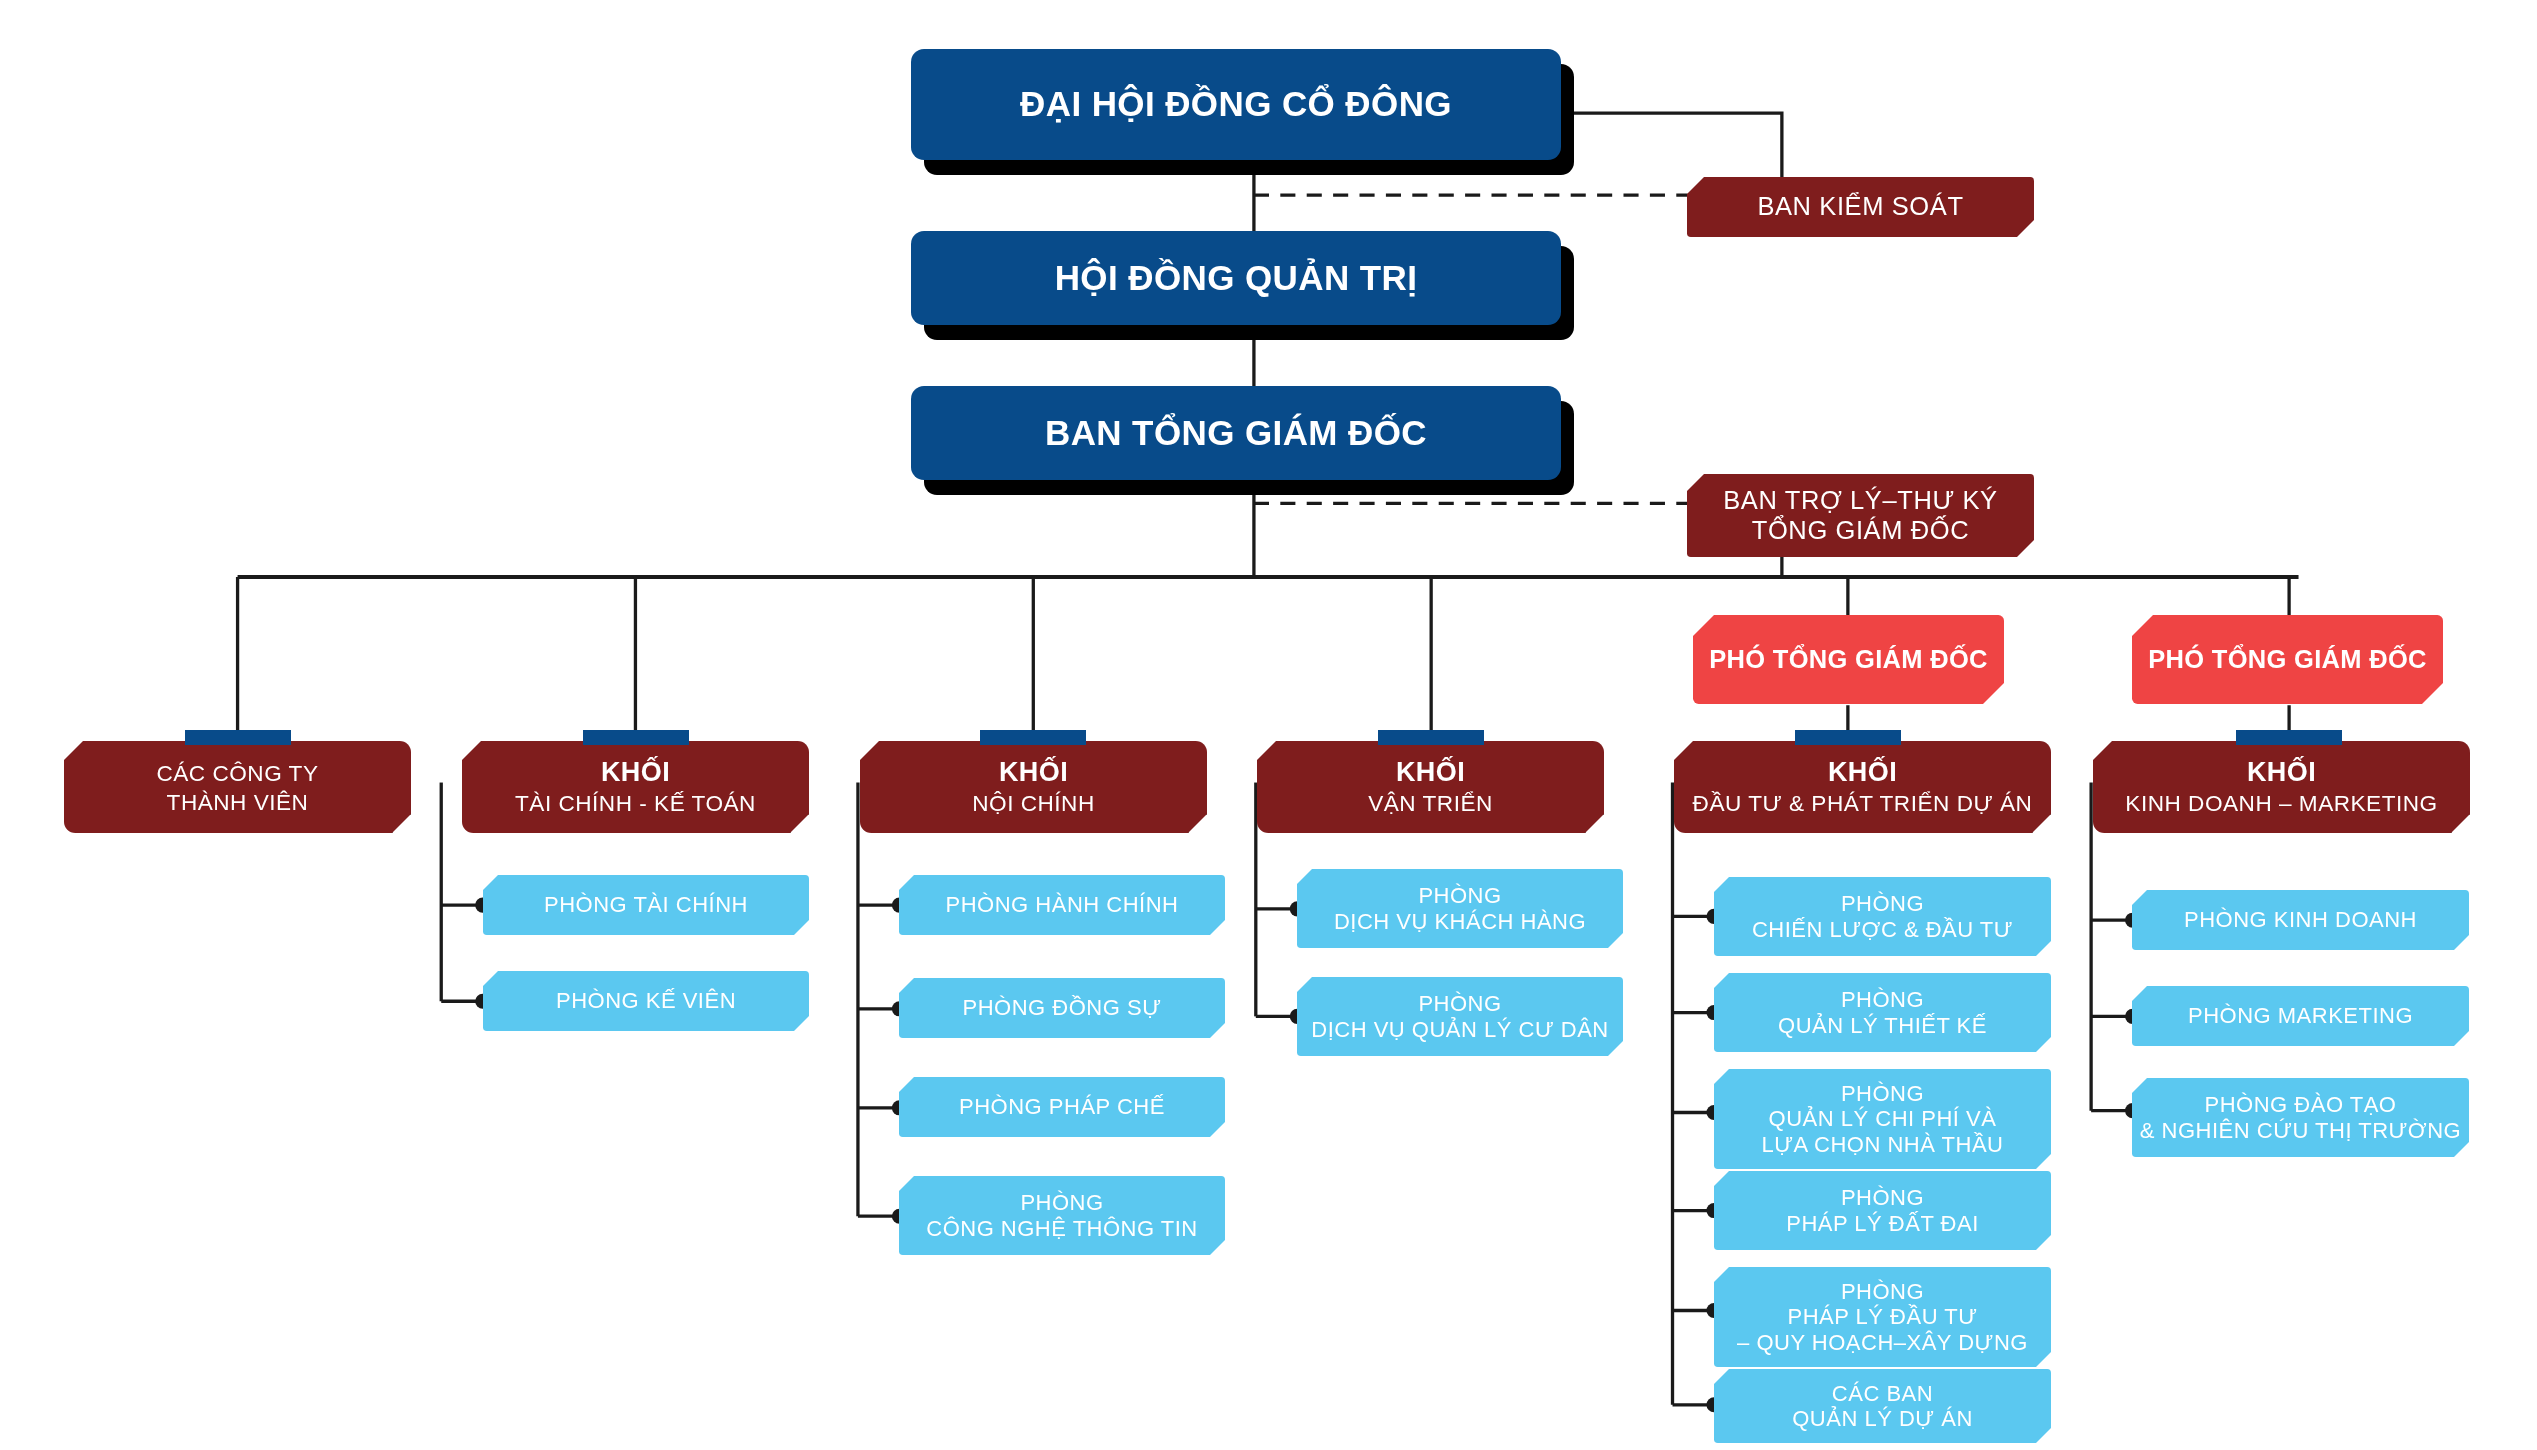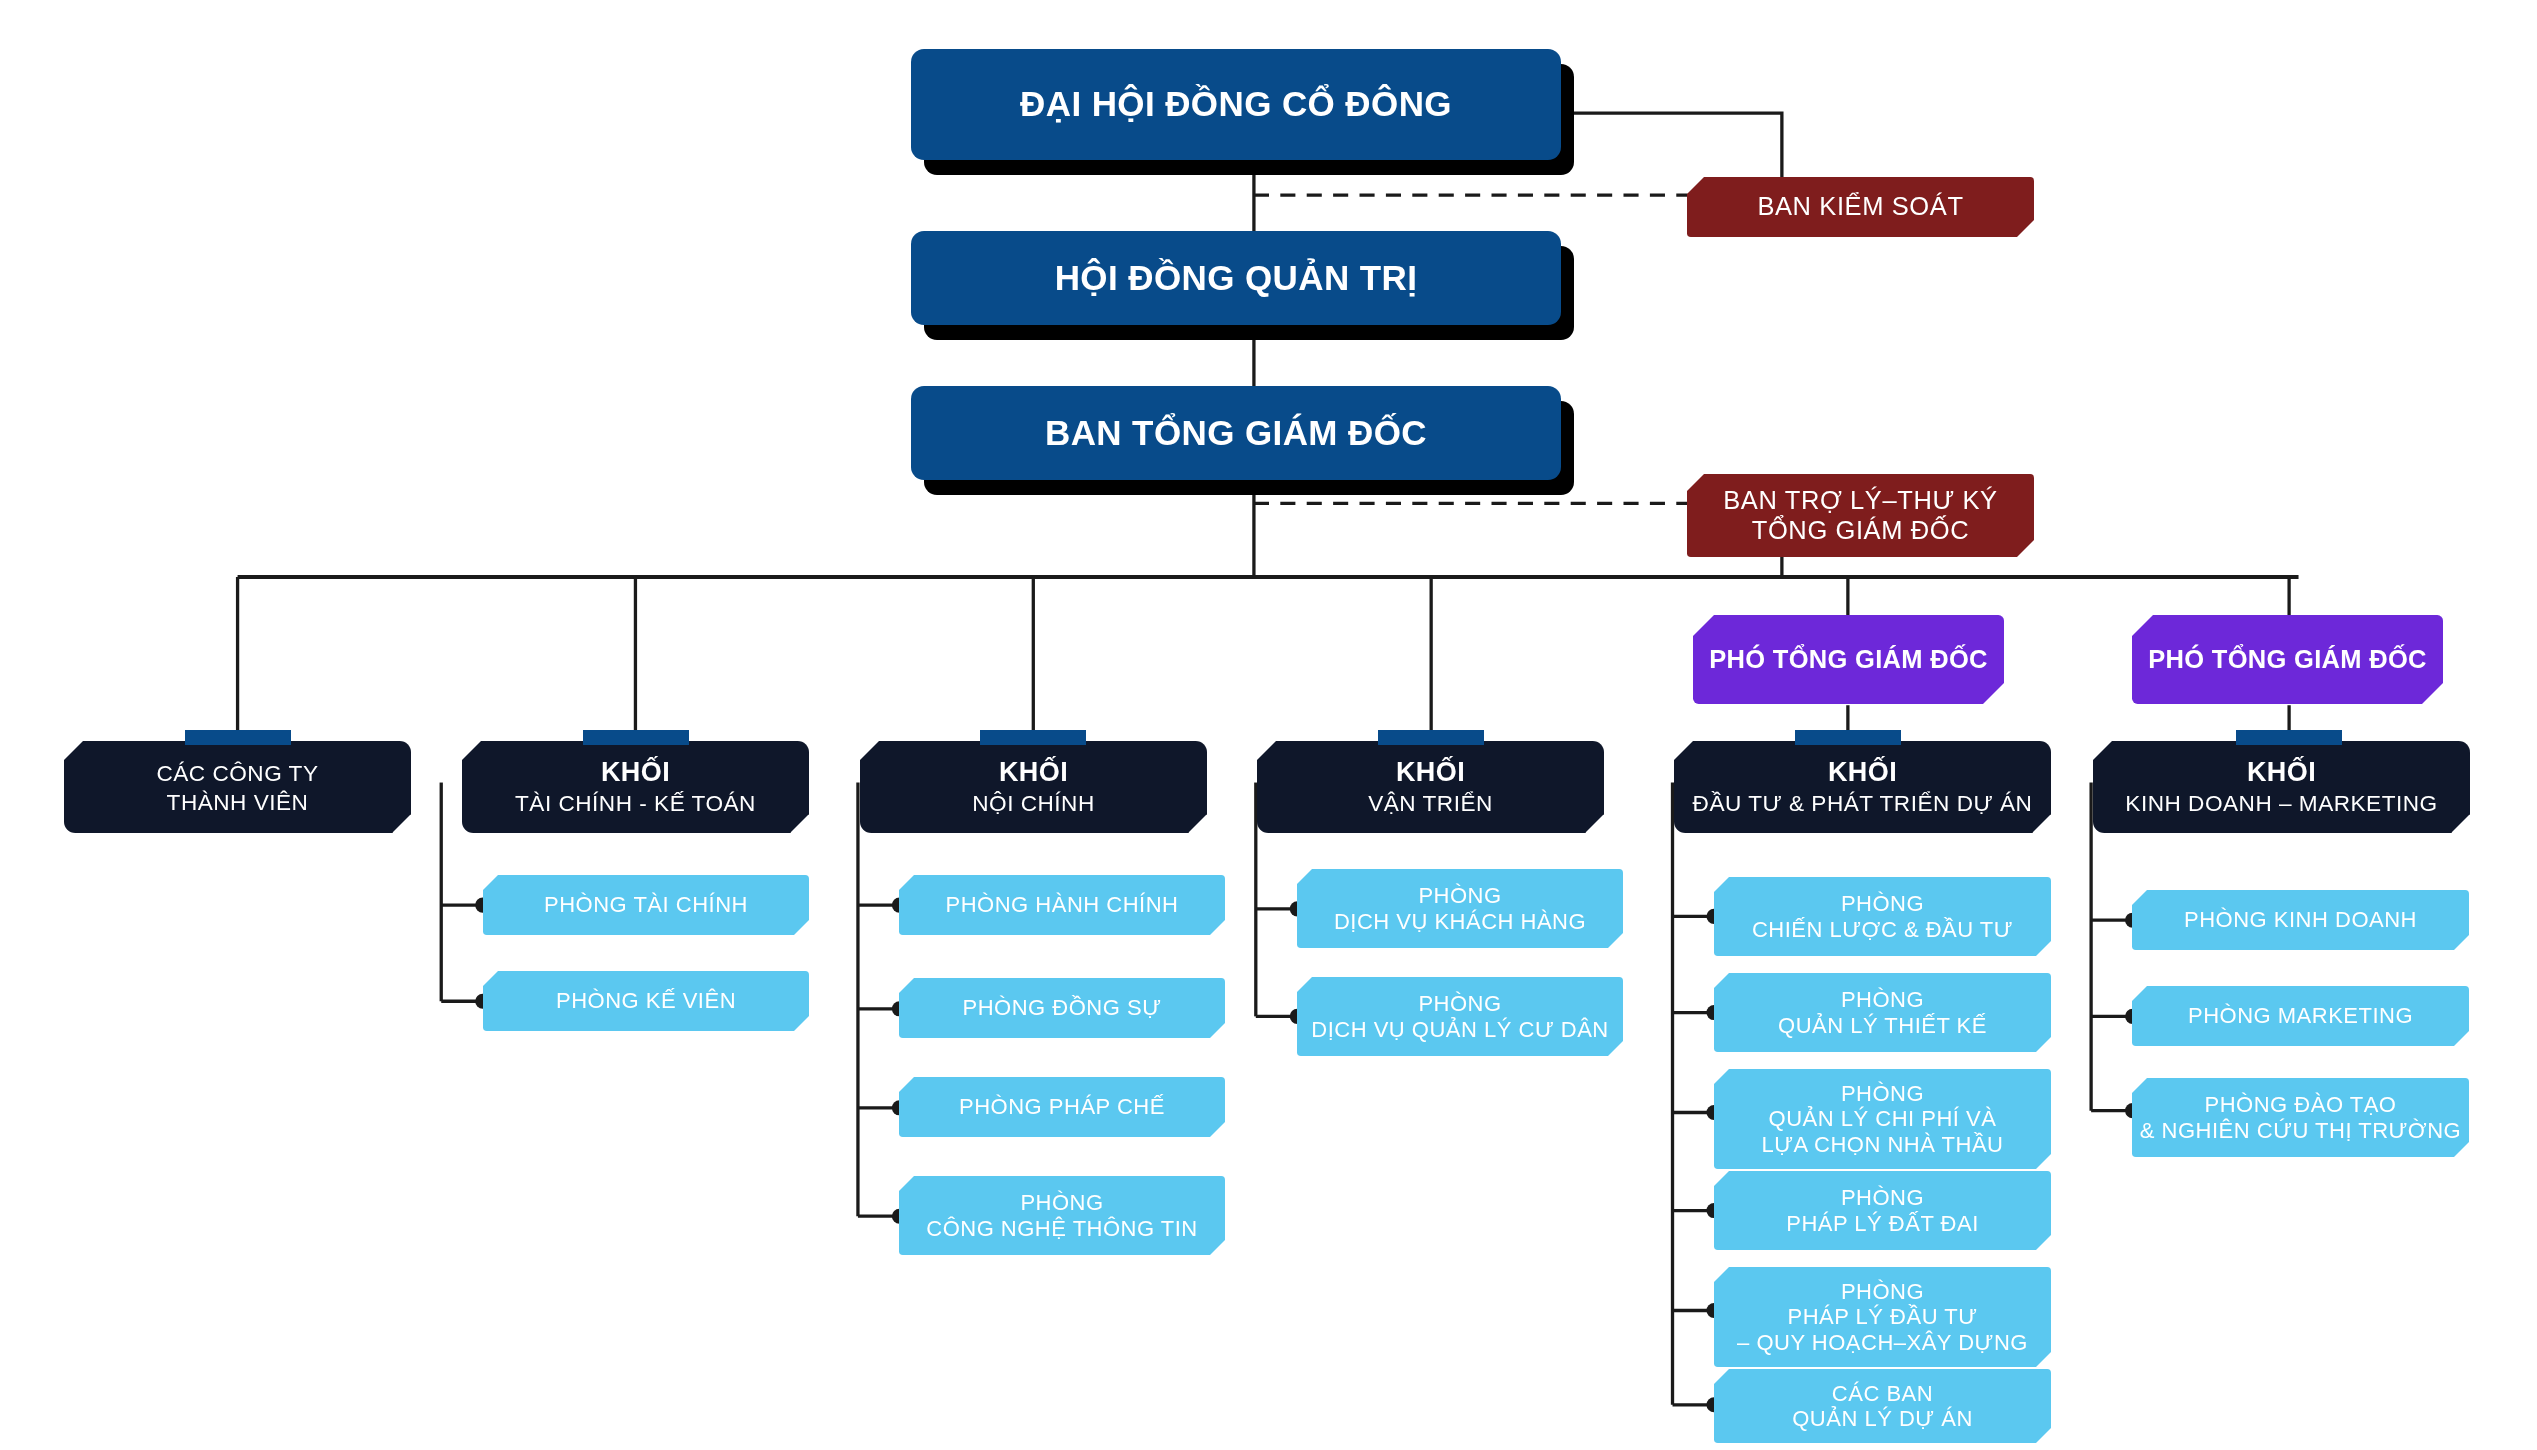--- a/index.html
+++ b/index.html
@@ -53,31 +53,31 @@
   
   .advisory {
     background: #7f1d1d;
     font-size: 25.5px;
     letter-spacing: 0.6px;
     clip-path: polygon(17px 0, 100% 0, 100% calc(100% - 17px), calc(100% - 17px) 100%, 0 100%, 0 17px);
     border-radius: 3.8px;
     margin-top: 12px;
   }
   .deputy {
-    background: #6d28d9;
+    background: #ef4444;
     font-size: 25.5px;
     font-weight: bold;
     letter-spacing: 0.3px;
     clip-path: polygon(21px 0, 100% 0, 100% calc(100% - 21px), calc(100% - 21px) 100%, 0 100%, 0 21px);
     border-radius: 5.7px;
   }
 
   
   .division {
-    background: #0f172a;
+    background: #7f1d1d;
     border-radius: 11.3px;
     box-shadow: 15px 17px 0 0 #000000;
     flex-direction: column;
     clip-path: polygon(19px 0, 100% 0, 100% calc(100% - 19px), calc(100% - 19px) 100%, 0 100%, 0 19px);
   }
   .division .dv-title {
     font-weight: bold;
     font-size: 27px;
     letter-spacing: 0.4px;
   }

